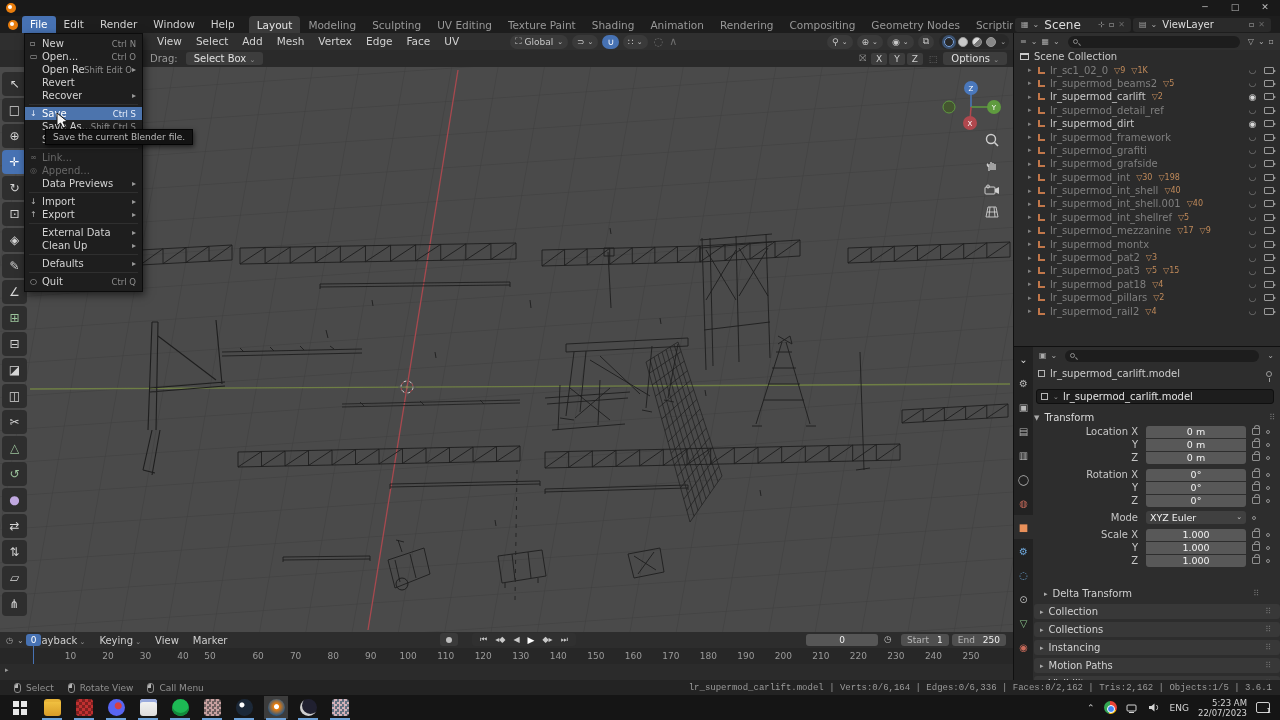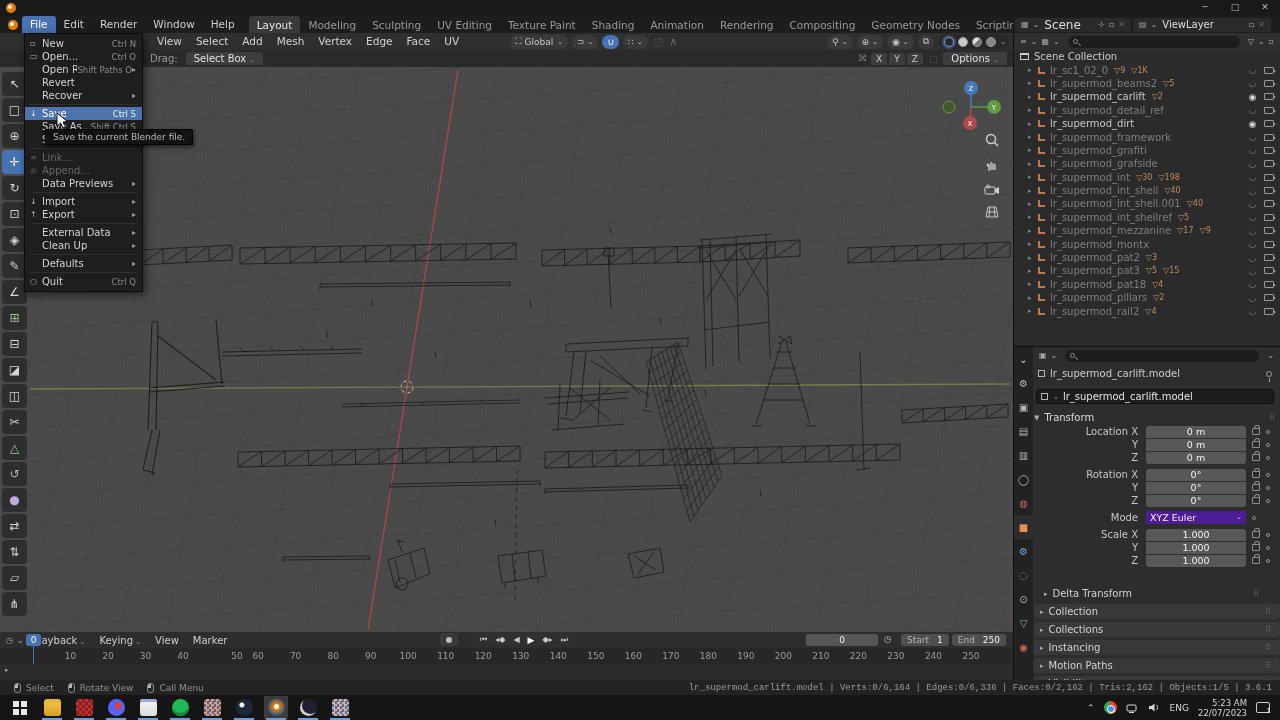--- a/index.html
+++ b/index.html
@@ -101,21 +101,21 @@
   .grip { margin-left:auto; color:#6f6f6f; font-size:8px; letter-spacing:1px; padding-right:2px; }
   .trow { display:flex; align-items:center; height:13px; margin-top:0; }
   .trow .tlabel { width:112px; text-align:right; padding-right:8px; color:#c6c6c6; font-size:10px; }
   .trow .tfield { width:100px; background:#585858; color:#f2f2f2; font-size:9.5px; text-align:center; height:12px; line-height:12px; }
   .grp .trow:first-child .tfield { border-radius:3px 3px 0 0; }
   .grp .trow:last-child  .tfield { border-radius:0 0 3px 3px; }
   .grp { margin-bottom:4px; }
   .lock { width:8px; height:7px; border:1px solid #8f8f8f; border-radius:1px; position:relative; margin-left:6px; }
   .lock::before { content:""; position:absolute; left:1px; top:-4px; width:4px; height:3px; border:1px solid #8f8f8f; border-bottom:none; border-radius:3px 3px 0 0; }
   .anim-dot { width:4px; height:4px; border:1px solid #909090; border-radius:50%; margin-left:6px; }
-  .mode-field { width:100px; background:#4c1d95; color:#f2f2f2; font-size:9.5px; height:13px; line-height:13px; border-radius:3px; padding:0 4px; display:flex; }
+  .mode-field { width:100px; background:#404040; color:#f2f2f2; font-size:9.5px; height:13px; line-height:13px; border-radius:3px; padding:0 4px; display:flex; }
   .mode-field .car { margin-left:auto; font-size:7px; color:#ccc; }
   .sect { height:15px; background:#383838; border-radius:3px; display:flex; align-items:center; font-size:10px; color:#d2d2d2; padding:0 6px; margin-top:3px; }
   .sect .car { font-size:7px; color:#aaa; margin-right:5px; }
   #prop-sections { position:absolute; left:20px; top:236px; width:246px; }
   .subsect { margin-left:4px; width:230px; background:transparent; }
   
   #timeline { position:absolute; left:0; top:632px; width:1013px; height:48px; background:#2b2b2b; }
   #tl-header { height:16px; background:#2d2d2d; display:flex; align-items:center; }
   .tl-menu { padding:0 7px; font-size:10px; color:#cfcfcf; }
   .tl-menu .car { font-size:7px; color:#999; }
@@ -860,21 +860,21 @@
         <span class="rl">End</span>
         <span class="rv">250</span>
       </div>
     </div>
   </div>
   <div id="ruler">
       <span class="tick-num" style="left: 70.52px;">10</span>
       <span class="tick-num" style="left: 108.04px;">20</span>
       <span class="tick-num" style="left: 145.56px;">30</span>
       <span class="tick-num" style="left: 183.08px;">40</span>
-      <span class="tick-num" style="left: 237px;">50</span>
+      <span class="tick-num" style="left: 210px;">50</span>
       <span class="tick-num" style="left: 258.12px;">60</span>
       <span class="tick-num" style="left: 295.64px;">70</span>
       <span class="tick-num" style="left: 333.16px;">80</span>
       <span class="tick-num" style="left: 370.68px;">90</span>
       <span class="tick-num" style="left: 408.2px;">100</span>
       <span class="tick-num" style="left: 445.72px;">110</span>
       <span class="tick-num" style="left: 483.24px;">120</span>
       <span class="tick-num" style="left: 520.76px;">130</span>
       <span class="tick-num" style="left: 558.28px;">140</span>
       <span class="tick-num" style="left: 595.8px;">150</span>
@@ -988,21 +988,21 @@
       <span class="sc">Ctrl N</span>
     </div>
     <div class="fm-item">
       <span class="ic">▭</span>
       <span class="lbl">Open...</span>
       <span class="sc">Ctrl O</span>
     </div>
     <div class="fm-item">
       <span class="ic"></span>
       <span class="lbl">Open Recent</span>
-      <span class="sc">Shift Paths O</span>
+      <span class="sc">Shift Edit O</span>
       <span class="sub">▸</span>
     </div>
     <div class="fm-item">
       <span class="ic"></span>
       <span class="lbl">Revert</span>
     </div>
     <div class="fm-item">
       <span class="ic"></span>
       <span class="lbl">Recover</span>
       <span class="sub">▸</span>

